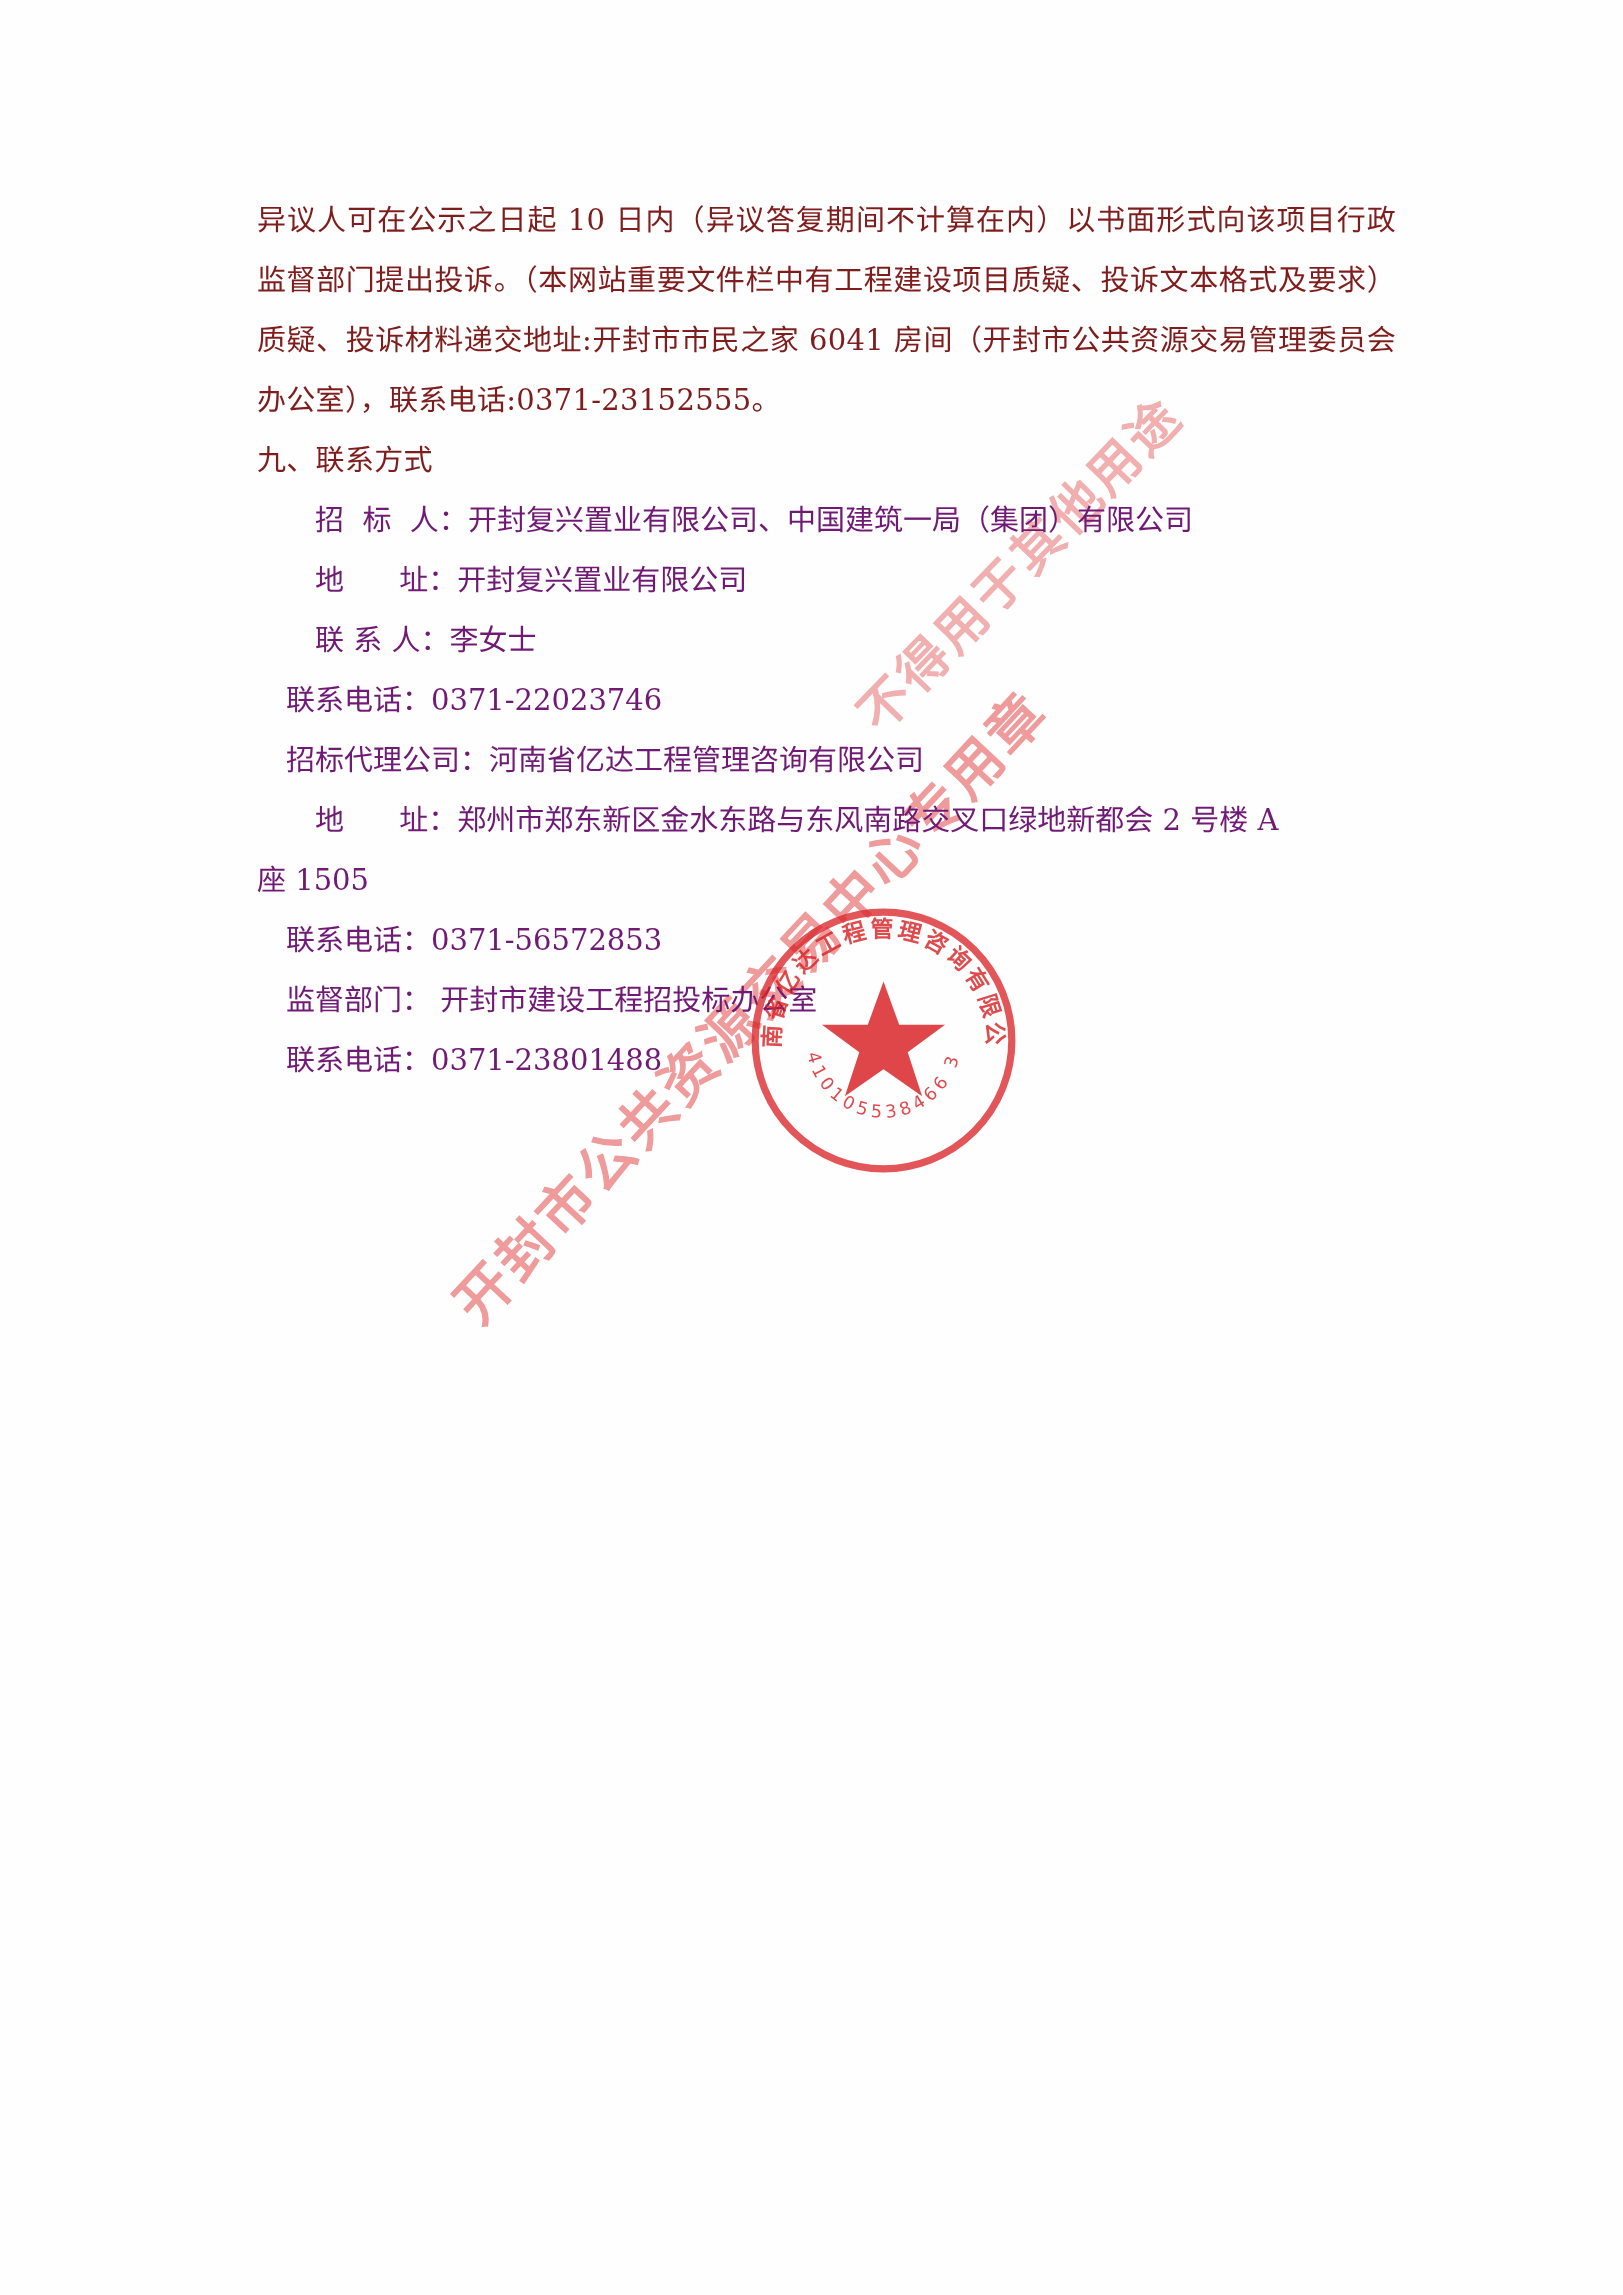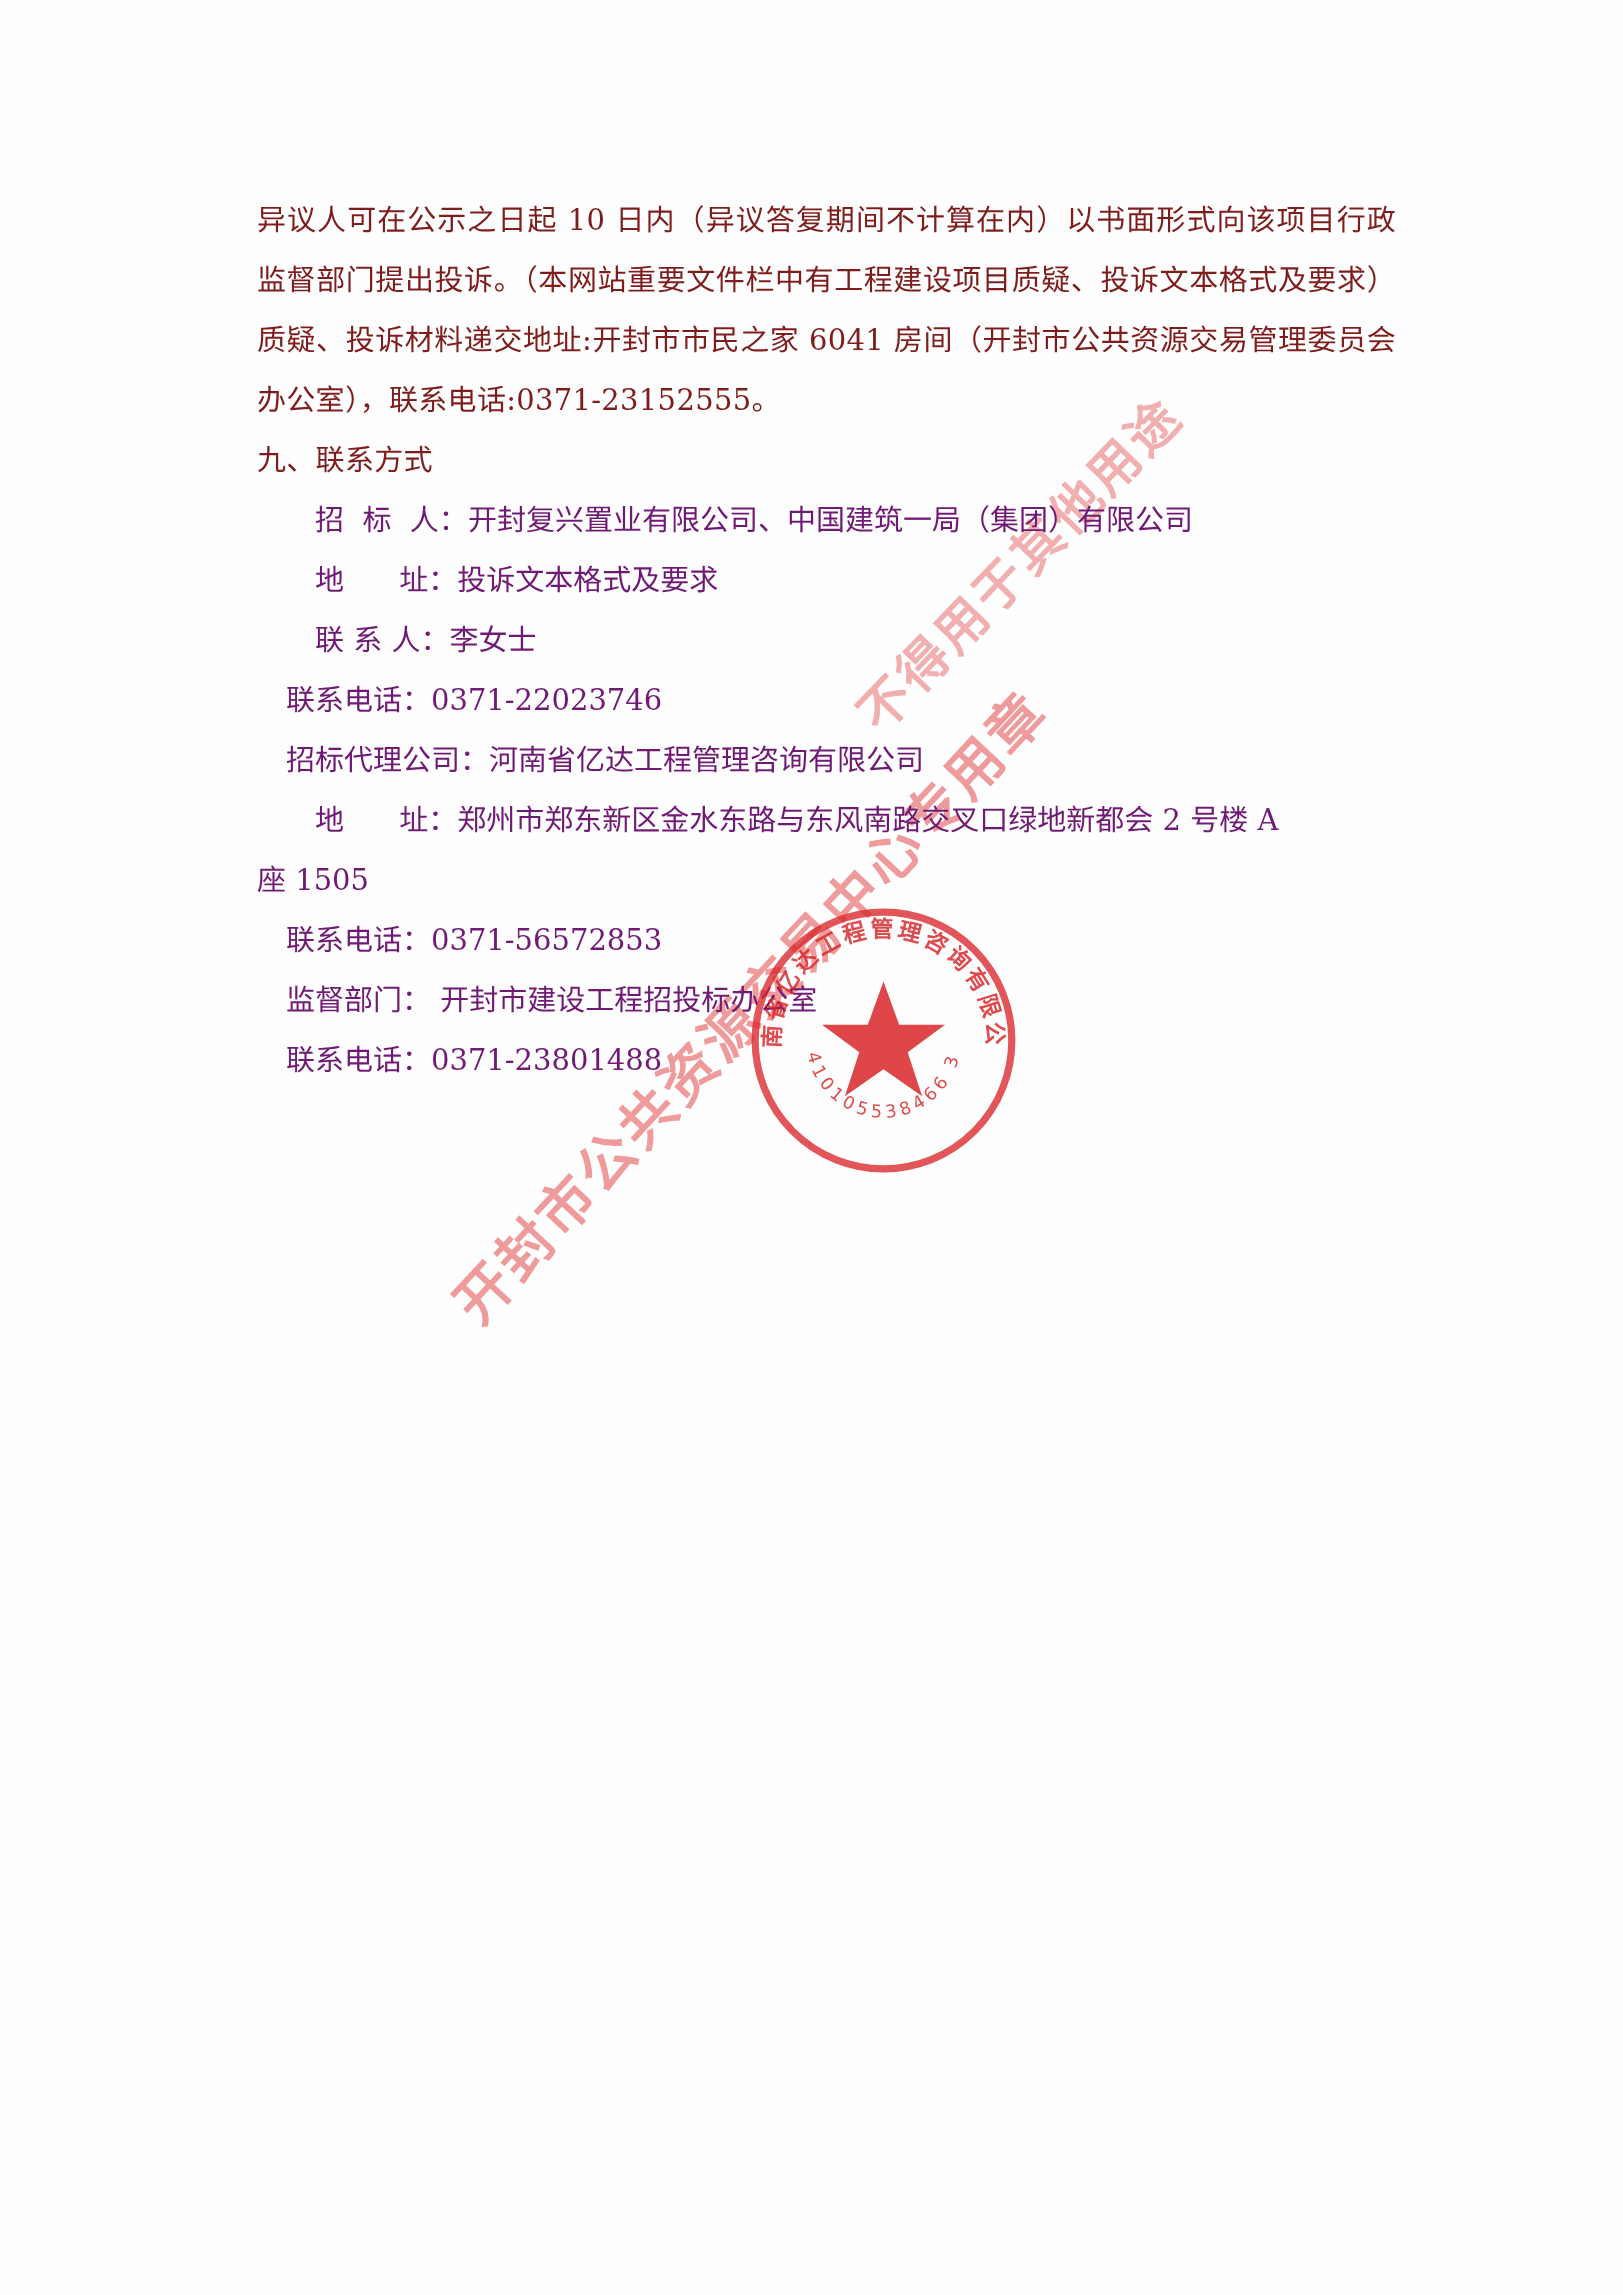--- a/index.html
+++ b/index.html
@@ -126,21 +126,21 @@
 
     <p class="para keep">异议人可在公示之日起 10 日内（异议答复期间不计算在内）以书面形式向该项目行政监督部门提出投诉。（本网站重要文件栏中有工程建设项目质疑、投诉文本格式及要求）质疑、投诉材料递交地址:开封市市民之家 6041 房间（开封市公共资源交易管理委员会办公室），联系电话:0371-23152555。</p>
 
 
     <p class="para keep">九、联系方式</p>
 
     <div>
 
       <div class="contact-line ind"><span class="label-wide">招  标  人：</span><span>开封复兴置业有限公司、中国建筑一局（集团）有限公司</span></div>
 
-      <div class="contact-line ind"><span class="label-wide">地      址：</span><span>投诉文本格式及要求</span></div>
+      <div class="contact-line ind"><span class="label-wide">地      址：</span><span>开封复兴置业有限公司</span></div>
 
       <div class="contact-line ind"><span class="label-wide">联 系 人：</span><span>李女士</span></div>
 
       <div class="contact-line ind-small"><span class="label-wide">联系电话：</span><span>0371-22023746</span></div>
 
       <div class="contact-line ind-small"><span class="label-wide">招标代理公司：</span><span>河南省亿达工程管理咨询有限公司</span></div>
 
       <div class="contact-line ind"><span class="label-wide">地      址：</span><span>郑州市郑东新区金水东路与东风南路交叉口绿地新都会 2 号楼 A</span></div>
 
       <div class="contact-line noind"><span>座 1505</span></div>

